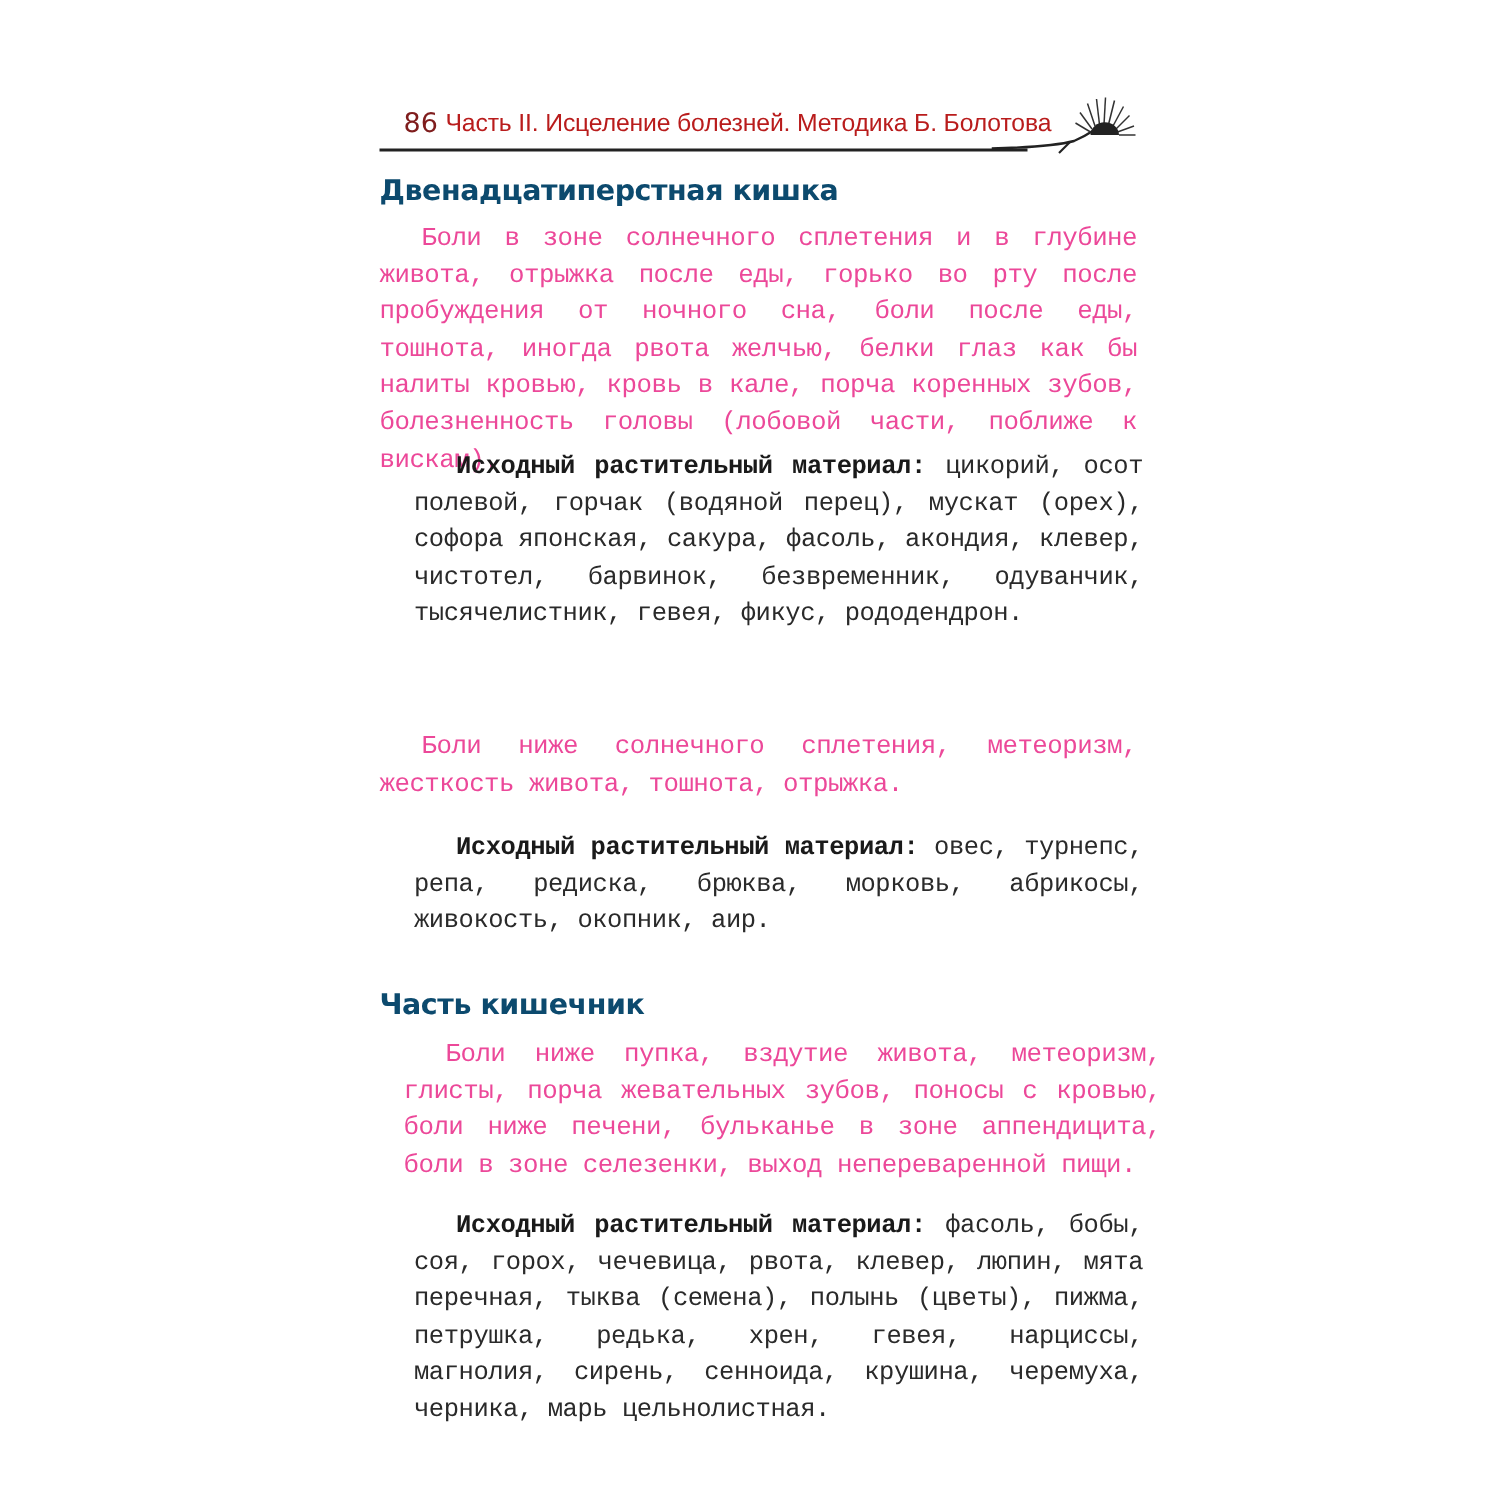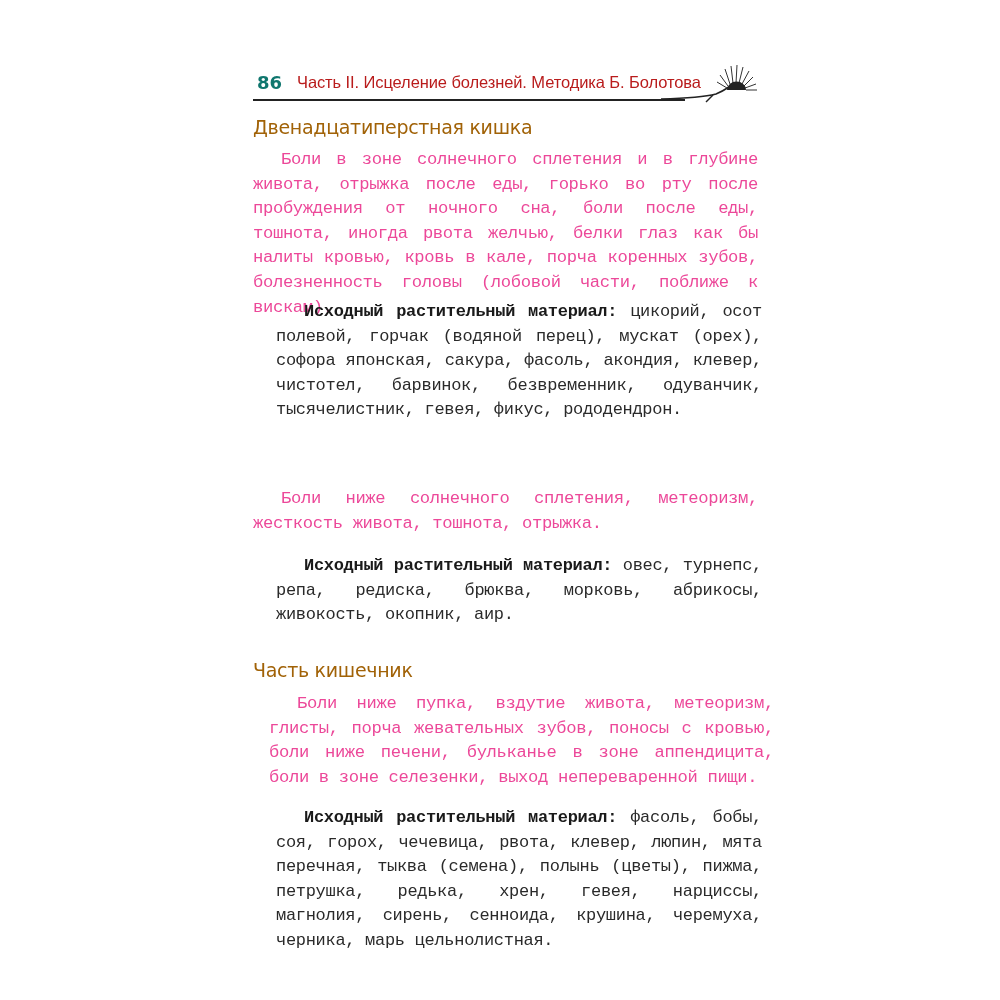--- a/index.html
+++ b/index.html
@@ -1,23 +1,23 @@
 <!DOCTYPE html>
 <html><head>
 <meta charset="utf-8">
 <style>
   html, body { margin: 0; padding: 0; background: #ffffff; }
   body { width: 1000px; height: 1000px; position: relative; overflow: hidden; color: #1a1a1a; }
   .page { position: absolute; left: 253px; top: 66px; width: 505px; }
   .header { position: relative; height: 40px; }
-  .page-num { position: absolute; left: 4px; top: 6px; font-family: "DejaVu Sans", sans-serif; font-weight: bold; font-size: 18px; color: #0f766e; }
+  .page-num { position: absolute; left: 16px; top: 6px; font-family: "DejaVu Sans", sans-serif; font-weight: normal; font-size: 18px; color: #7f1d1d; }
   .running-title { position: absolute; left: 44px; top: 7px; font-family: "Liberation Sans", sans-serif; font-size: 16.5px; color: #b91c1c; letter-spacing: -0.1px; }
   .rule { position: absolute; left: 0; top: 33px; width: 432px; height: 0; border-top: 2px solid #222; }
   .ornament { position: absolute; left: 408px; top: -8px; width: 100px; height: 50px; }
-  h2 { font-family: "DejaVu Sans", sans-serif; font-weight: normal; font-size: 19px; margin: 0; color: #a16207; letter-spacing: -0.3px; }
+  h2 { font-family: "DejaVu Sans", sans-serif; font-weight: bold; font-size: 19px; margin: 0; color: #0c4a6e; letter-spacing: -0.3px; }
   .h-duo { position: absolute; top: 50px; left: 0; }
   .h-jej { position: absolute; top: 388px; left: 0; }
   .h-ileum { position: absolute; top: 593px; left: 0; }
   .serif { font-family: Liberation Mono, monospace; font-size: 17.2px; line-height: 24.6px; text-align: justify; text-indent: 28px; margin: 0; color: #ec4899; letter-spacing: -0.35px; }
   .p1 { position: absolute; top: 82px; left: 0; width: 505px; }
   .p2 { position: absolute; top: 421px; left: 0; width: 505px; }
   .p3 { position: absolute; top: 626px; left: 16px; width: 505px; }
   .sans { font-family: Liberation Mono, monospace; font-size: 17px; line-height: 24.6px; text-align: justify; text-indent: 28px; margin: 4px; color: #2a2a2a; letter-spacing: -0.3px; }
   .sans b { color: #1a1a1a; }
   .m1 { position: absolute; top: 230px; left: 19px; width: 486px; }

